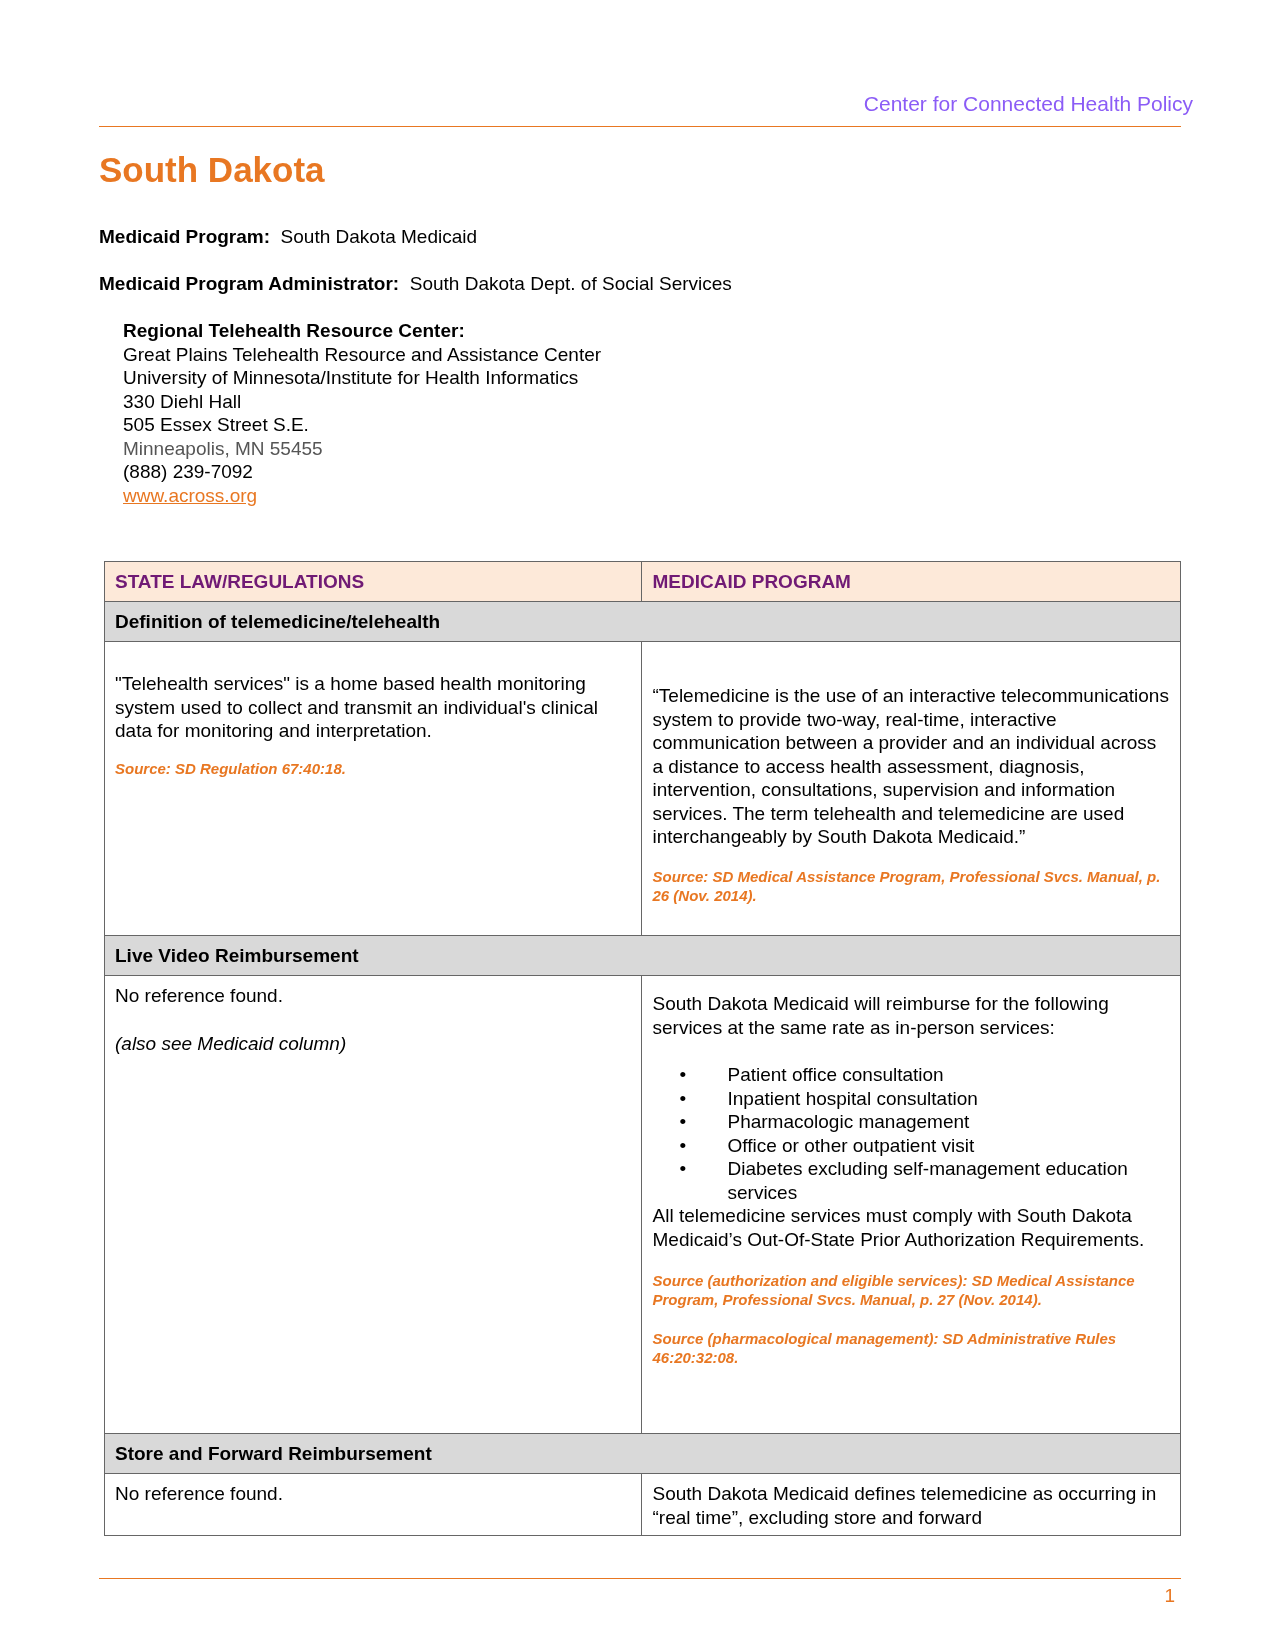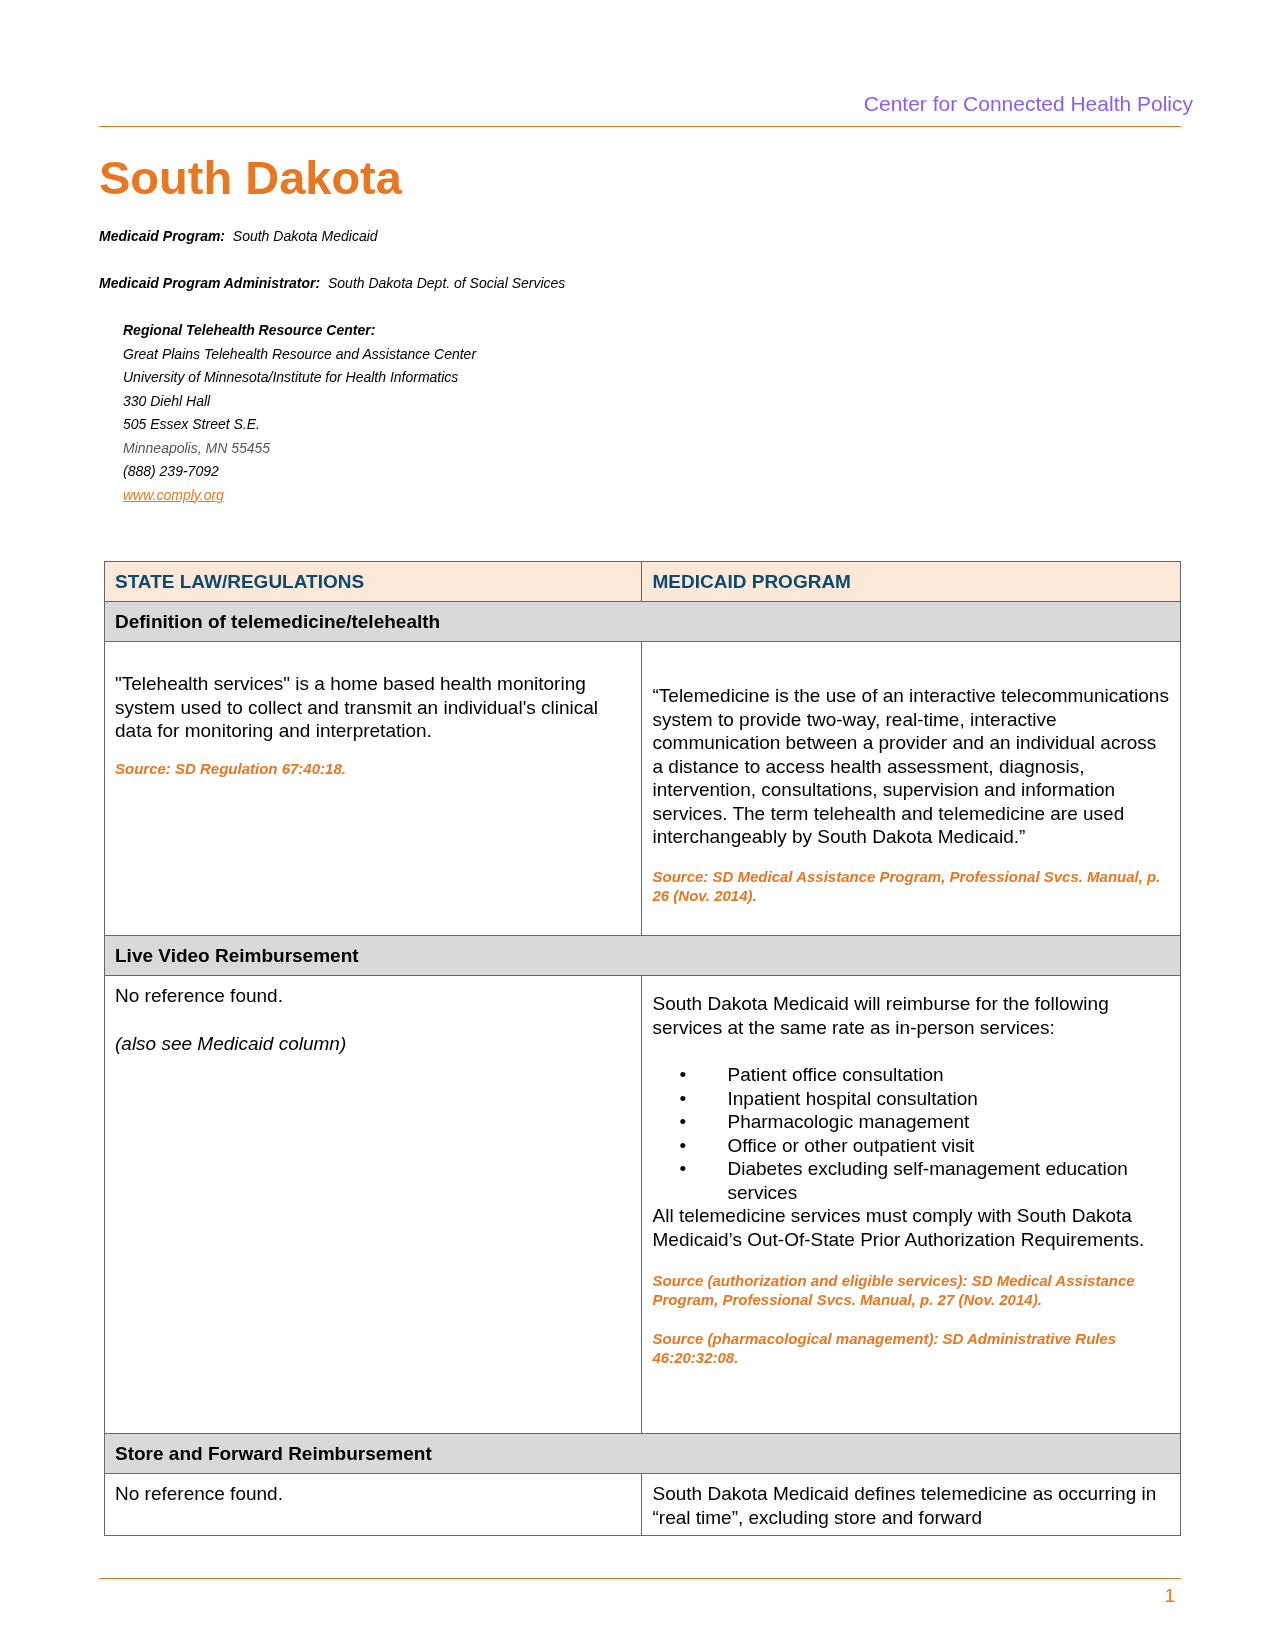--- a/index.html
+++ b/index.html
@@ -1,27 +1,27 @@
 <!DOCTYPE html>
 <html><head>
 <meta charset="utf-8">
 <style>
   html, body { margin:0; padding:0; background:#fff; }
   body { width:1275px; height:1650px; position:relative; font-family:"Liberation Sans", sans-serif; color:#000; overflow:hidden; }
   .abs { position:absolute; }
   #hdr-text { right:82px; top:92px; font-size:21px; color:#8b5cf6; }
   #hdr-line { left:99px; width:1082px; top:126px; height:1px; background:#e87722; }
-  #title { left:99px; top:150px; font-size:47px; font-weight:bold; color:#e87722; }
-  .info { left:99px; font-size:14px; line-height:23.5px;font-style:italic; }
+  #title { left:99px; top:150px; font-size:35px; font-weight:bold; color:#e87722; }
+  .info { left:99px; font-size:19px; line-height:23.5px; }
   .info b { font-weight:bold; }
   .grey { color:#555; }
   .link { color:#e87722; text-decoration:underline; }
   table { position:absolute; left:104px; top:561px; width:1077px; border-collapse:collapse; font-size:19px; line-height:23.5px; }
   td { border:1.5px solid #666; vertical-align:top; padding:0 10px; }
-  tr.colhead td { background:#fde9d9; color:#0c4a6e; font-weight:bold; height:39px; vertical-align:middle; font-size:19px; }
+  tr.colhead td { background:#fde9d9; color:#701a75; font-weight:bold; height:39px; vertical-align:middle; font-size:19px; }
   tr.sec td { background:#d9d9d9; font-weight:bold; height:39px; vertical-align:middle; }
   .src { color:#e87722; font-style:italic; font-weight:bold; font-size:15px; line-height:19px; }
   ul { margin:0; padding-left:63px; list-style:none; }
   ul li { position:relative; padding-left:12px; }
   ul li::before { content:"\2022"; position:absolute; left:-36px; }
   #ftr-line { left:99px; width:1082px; top:1578px; height:1px; background:#e87722; }
   #pagenum { right:100px; top:1585px; font-size:19px; color:#e87722; }
 </style>
 </head>
 <body>
@@ -39,21 +39,21 @@
   <span>South Dakota Dept. of Social Services</span>
 </div>
 <div class="abs info" style="top:319px;margin-left:24px;">
   <div><b>Regional Telehealth Resource Center:</b></div>
   <div>Great Plains Telehealth Resource and Assistance Center</div>
   <div>University of Minnesota/Institute for Health Informatics</div>
   <div>330 Diehl Hall</div>
   <div>505 Essex Street S.E.</div>
   <div class="grey">Minneapolis, MN 55455</div>
   <div>(888) 239-7092</div>
-  <div><span class="link">www.comply.org</span></div>
+  <div><span class="link">www.across.org</span></div>
 </div>
 
 <table>
   <colgroup>
       <col style="width:538px">
       <col style="width:539px">
     </colgroup>
   <tbody>
       <tr class="colhead">
     <td>STATE LAW/REGULATIONS</td>

